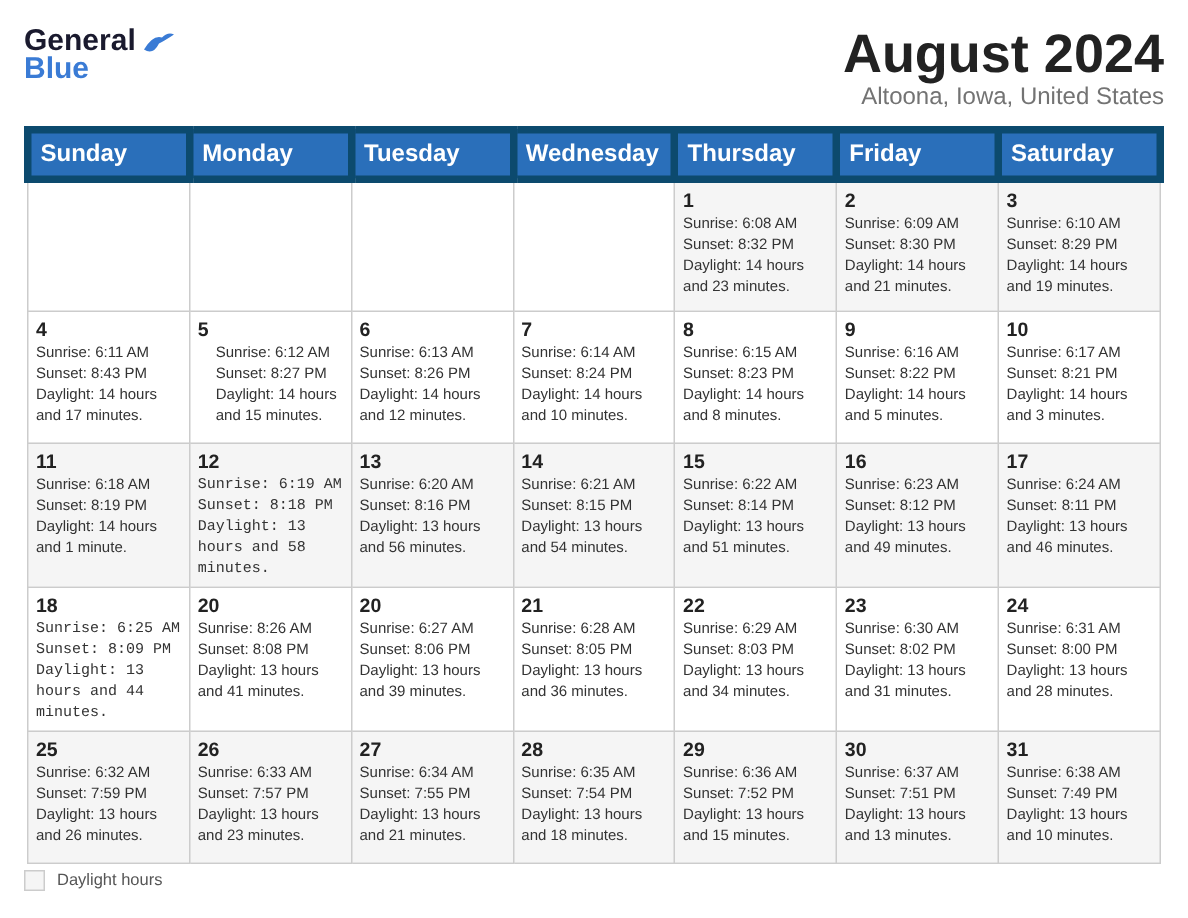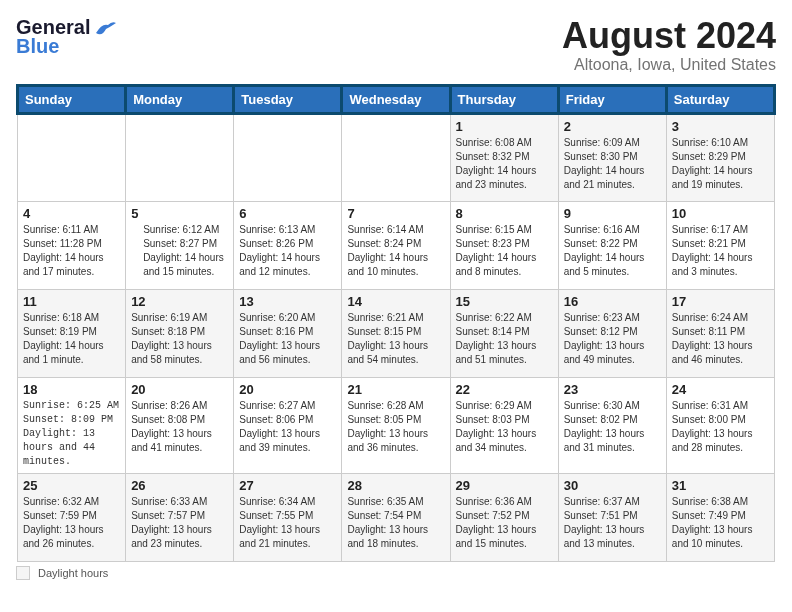--- a/index.html
+++ b/index.html
@@ -52,22 +52,22 @@
       border: 1px solid #ccc;
       border-collapse: collapse;
       width: 100%;
       table-layout: fixed;
     }
     .calendar th {
       background: #2a6fba;
       color: #fff;
       text-align: left;
       padding: 5px 6px;
-      font-size: 13px;
-      border: 3px solid #0c4a6e;
+      font-size: 16px;
+      border: 5px solid #0c4a6e;
     }
     .calendar td {
       border: 1px solid #ccc;
       vertical-align: top;
       padding: 4px 5px;
       font-size: 10.5px;
       color: #333;
       background: #fff;
       height: 88px;
     }
@@ -162,21 +162,21 @@
             <span class="day-num">3</span>
             <div class="day-info" style="white-space: pre-line;">Sunrise: 6:10 AM
 Sunset: 8:29 PM
 Daylight: 14 hours and 19 minutes.</div>
           </td>
         </tr>
         <tr>
           <td>
             <span class="day-num">4</span>
             <div class="day-info" style="white-space: pre-line;">Sunrise: 6:11 AM
-Sunset: 11:28 PM
+Sunset: 8:43 PM
 Daylight: 14 hours and 17 minutes.</div>
           </td>
           <td>
             <span class="day-num">5</span>
             <div class="day-info" style="white-space: pre-line; margin-left: 12px;">Sunrise: 6:12 AM
 Sunset: 8:27 PM
 Daylight: 14 hours and 15 minutes.</div>
           </td>
           <td>
             <span class="day-num">6</span>
@@ -211,21 +211,21 @@
         </tr>
         <tr>
           <td>
             <span class="day-num">11</span>
             <div class="day-info" style="white-space: pre-line;">Sunrise: 6:18 AM
 Sunset: 8:19 PM
 Daylight: 14 hours and 1 minute.</div>
           </td>
           <td>
             <span class="day-num">12</span>
-            <div class="day-info" style="white-space: pre-line;">Sunrise: 6:19 AM
+            <div class="day-info" style="white-space: pre-line; font-family: Liberation Mono, monospace;">Sunrise: 6:19 AM
 Sunset: 8:18 PM
 Daylight: 13 hours and 58 minutes.</div>
           </td>
           <td>
             <span class="day-num">13</span>
             <div class="day-info" style="white-space: pre-line;">Sunrise: 6:20 AM
 Sunset: 8:16 PM
 Daylight: 13 hours and 56 minutes.</div>
           </td>
           <td>

